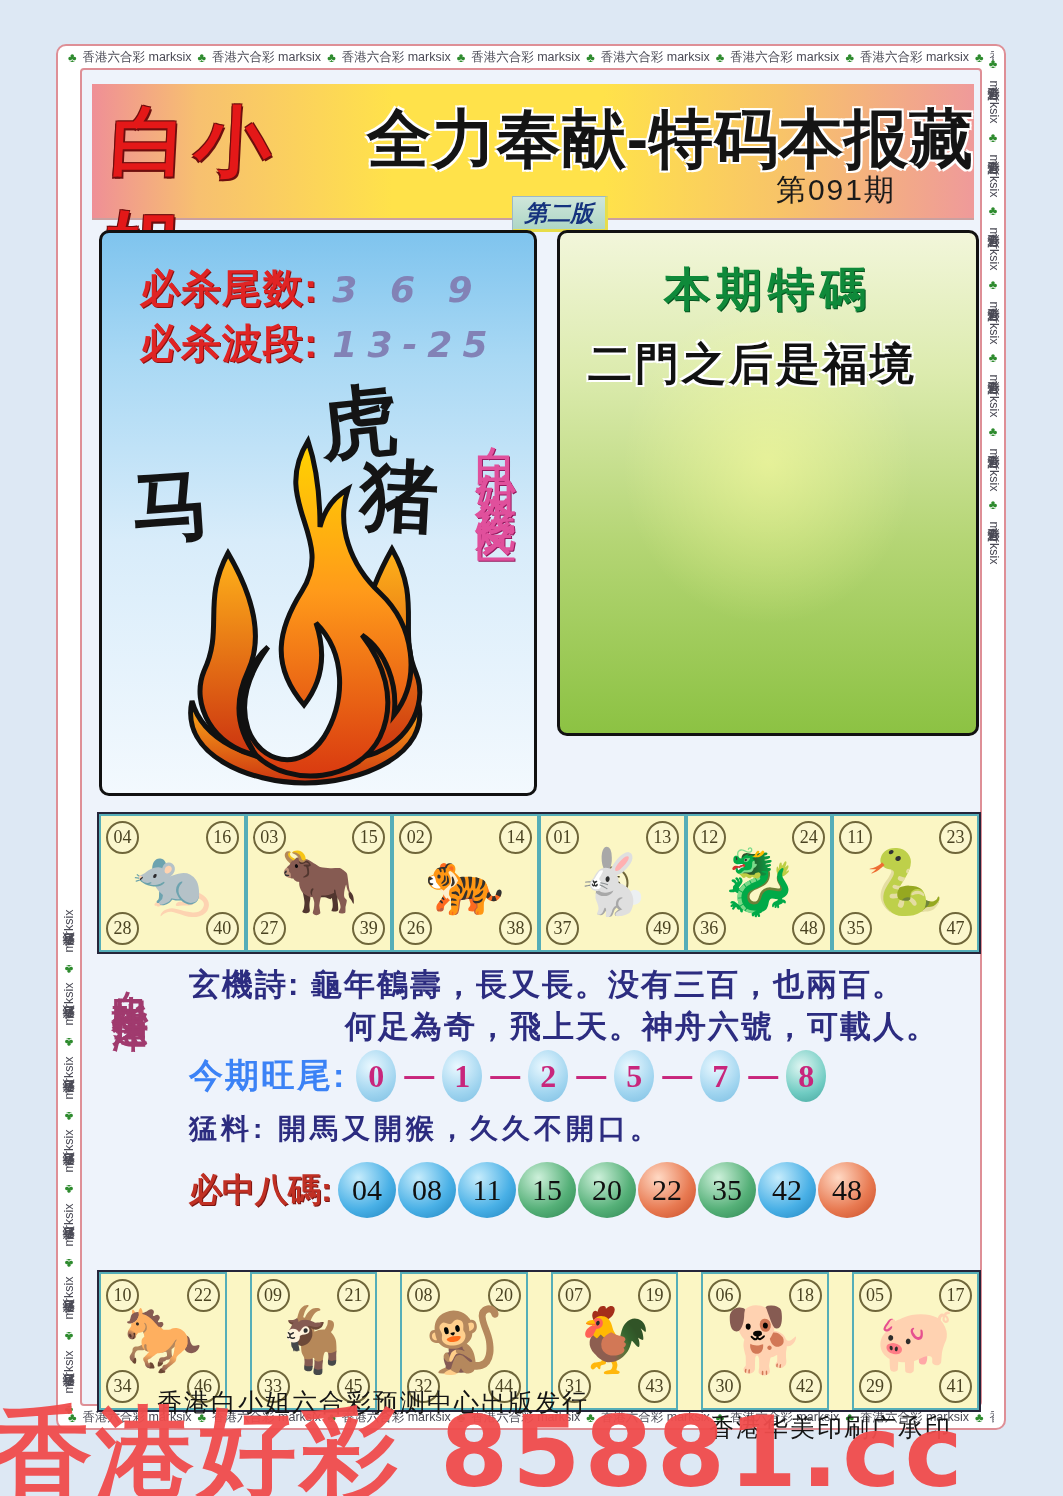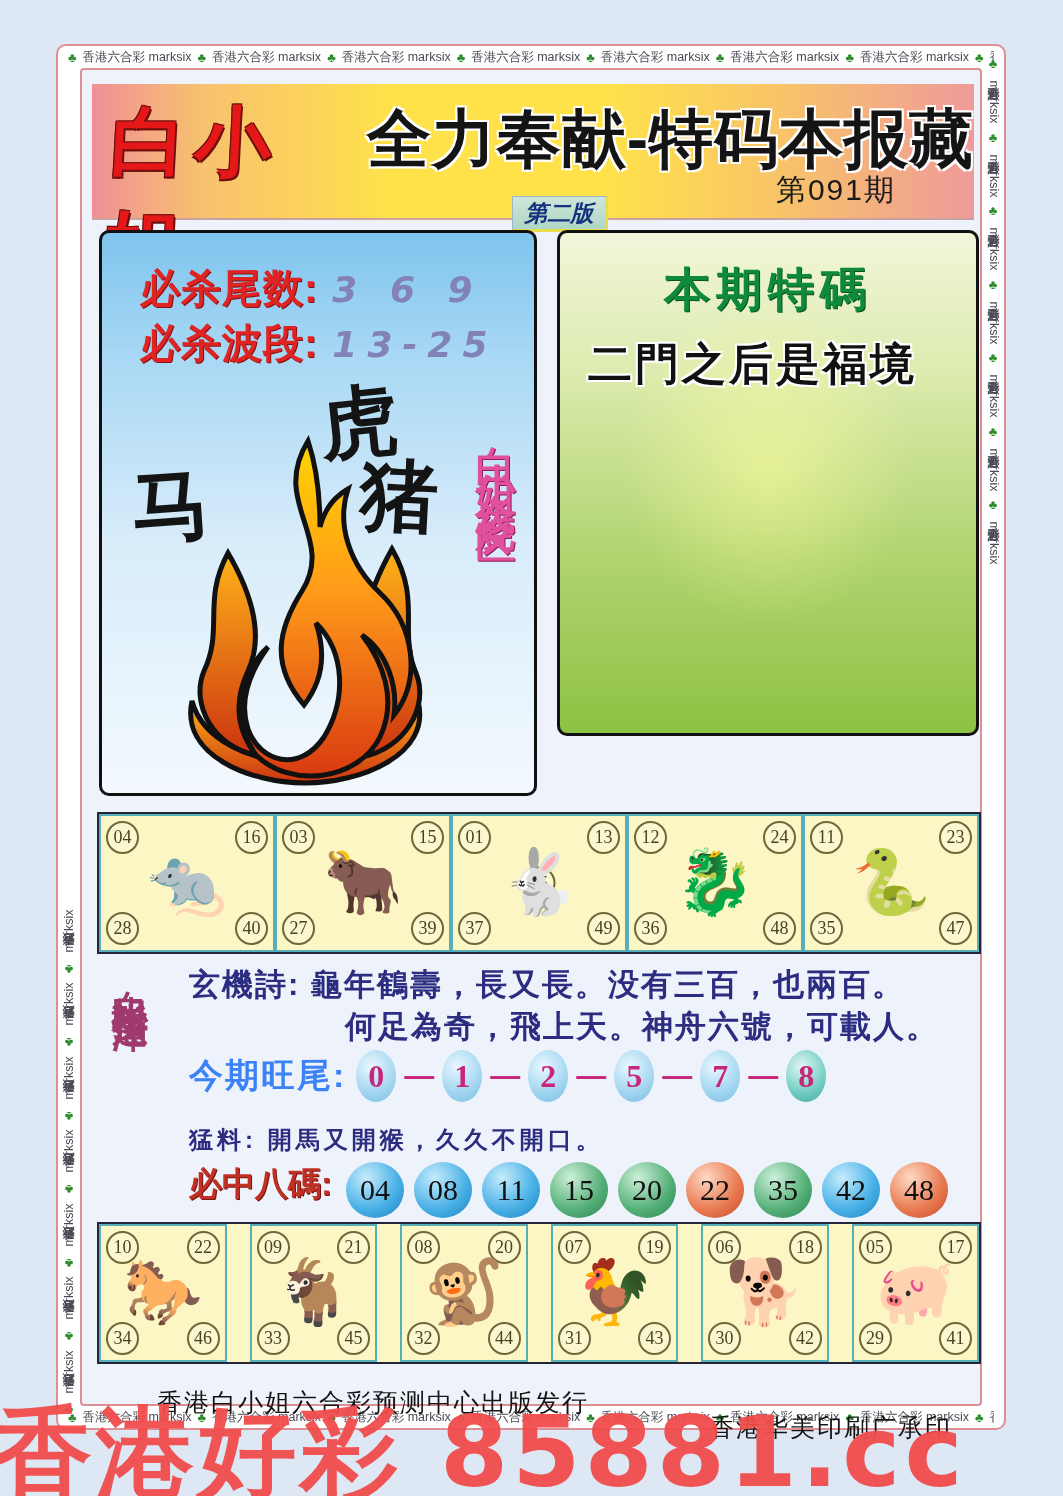--- a/index.html
+++ b/index.html
@@ -108,21 +108,21 @@
   .slogan { margin:14px 0 0 28px; font-size:44px; font-weight:bold; color:#111;
     letter-spacing:3px;
     text-shadow:2px 2px 0 #fff, -2px -2px 0 #fff, 2px -2px 0 #fff, -2px 2px 0 #fff; }
 
   
   .zod-row {
     position:absolute; left:15px; width:884px; height:142px;
     border:2px solid #25253a; display:flex; background:#fbf6c4;
   }
   .zod-row.top { top:742px; }
-  .zod-row.bottom { top:1152px;gap:23px; }
+  .zod-row.bottom { top:1200px;gap:23px; }
   .zod-cell { position:relative; flex:1 1 0; border:2px solid #55aeb8; background:#fbf6c4; }
   .zod-animal { position:absolute; left:50%; top:50%; transform:translate(-50%,-52%);
     font-size:64px; line-height:1;
     font-family:"DejaVu Sans", sans-serif; }
   .nbadge {
     position:absolute; width:33px; height:33px; border:2px solid #6f663a; border-radius:50%;
     color:#4a4322; font-size:18px; display:flex; align-items:center; justify-content:center;
     background:rgba(255,255,255,0.18); font-family:"Liberation Serif", serif;
   }
   .nbadge.tl { left:5px;  top:5px; }
@@ -147,23 +147,23 @@
   .tail-label { font-size:34px; font-weight:bold; color:#3b82f6; letter-spacing:2px; margin-right:10px; }
   .tail-oval {
     width:40px; height:52px; border-radius:50%;
     display:flex; align-items:center; justify-content:center;
     font-size:32px; font-weight:bold; color:#c8267c;
     background:radial-gradient(circle at 38% 32%, #eaf8ff, #9fd4ef 62%, #7cbee2);
     font-family:"Liberation Serif", serif;
   }
   .tail-oval.teal { background:radial-gradient(circle at 38% 32%, #dff6f2, #6fcbc2 62%, #46a69e); }
   .tail-dash { font-size:30px; font-weight:bold; color:#c8267c; margin:0 8px; }
-  .hot-line { position:absolute; left:92px; top:166px; font-size:24px; font-weight:bold;
+  .hot-line { position:absolute; left:92px; top:152px; font-size:28px; font-weight:bold;
     color:#2c2c80; letter-spacing:4px; white-space:nowrap; }
-  .eight-row { position:absolute; left:92px; top:204px; display:flex; align-items:flex-start; gap:10px; }
+  .eight-row { position:absolute; left:92px; top:204px; display:flex; align-items:center; gap:2px; }
   .eight-label { font-size:33px; font-weight:bold; color:#c03024; margin-right:4px;
     text-shadow:1px 1px 0 #7c1410; }
   .ball {
     width:58px; height:56px; border-radius:50%;
     display:flex; align-items:center; justify-content:center;
     font-size:30px; color:#101010; font-family:"Liberation Serif", serif;
   }
   .ball.blue  { background:radial-gradient(circle at 35% 28%, #c6ecfc, #49b0e6 58%, #1d82be); }
   .ball.green { background:radial-gradient(circle at 35% 28%, #cdf0da, #55b078 58%, #2b8450); }
   .ball.red   { background:radial-gradient(circle at 35% 28%, #ffd9c4, #e87a52 58%, #c84a26); }
@@ -315,20 +315,27 @@
           <span class="nbadge bl">28</span>
           <span class="nbadge br">40</span>
           <span class="zod-animal">🐀</span>
         </div>
         <div class="zod-cell">
           <span class="nbadge tl">03</span>
           <span class="nbadge tr">15</span>
           <span class="nbadge bl">27</span>
           <span class="nbadge br">39</span>
           <span class="zod-animal">🐂</span>
+        </div>
+        <div class="zod-cell">
+          <span class="nbadge tl">02</span>
+          <span class="nbadge tr">14</span>
+          <span class="nbadge bl">26</span>
+          <span class="nbadge br">38</span>
+          <span class="zod-animal">🐅</span>
         </div>
         <div class="zod-cell">
           <span class="nbadge tl">01</span>
           <span class="nbadge tr">13</span>
           <span class="nbadge bl">37</span>
           <span class="nbadge br">49</span>
           <span class="nbadge cc">25</span>
           <span class="zod-animal">🐇</span>
         </div>
         <div class="zod-cell">

